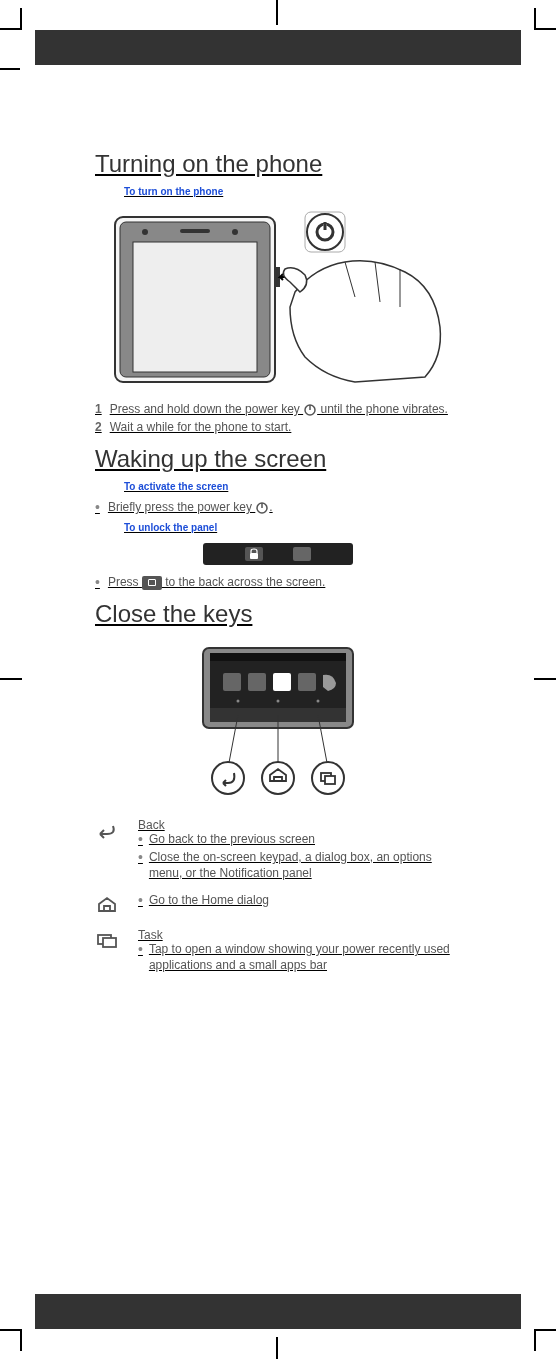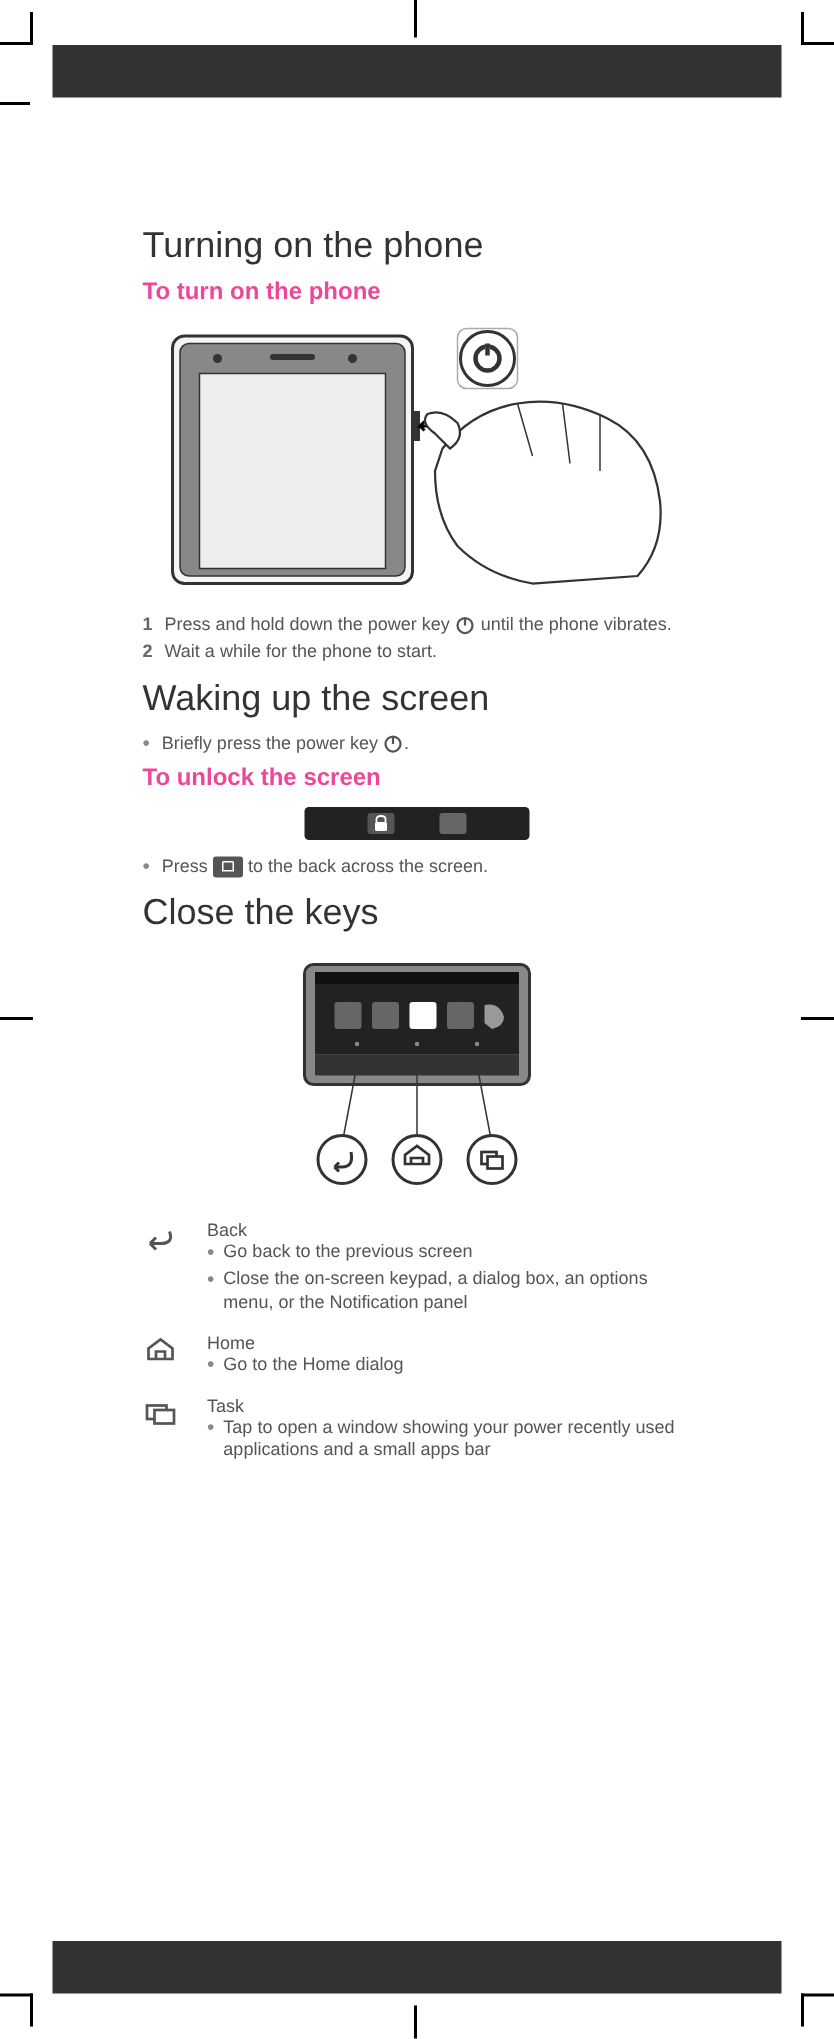--- a/index.html
+++ b/index.html
@@ -38,34 +38,36 @@
       pointer-events: none;
     }
     .cm { position: absolute; background: #000; }
     .cm-top-v { width: 2px; height: 25px; }
     
     .content {
       position: absolute;
       top: 150px;
       left: 95px;
       width: 365px;
+      text-decoration: underline;
     }
     
     h1 {
       font-size: 24px;
       font-weight: normal;
       color: #333;
       margin-bottom: 8px;
     }
     
     h2 {
-      font-size: 16px;
+      font-size: 10px;
       font-weight: bold;
-      color: #ec4899;
+      color: #1d4ed8;
       margin-bottom: 8px;
+      margin-left: 29px;
     }
     
     .phone-illustration {
       width: 360px;
       height: 180px;
       margin: 10px 0 15px 0;
       position: relative;
     }
     
     .phone-illustration svg {
@@ -284,32 +286,33 @@
       </li>
       <li>
         <span class="num">2</span>
         <span>Wait a while for the phone to start.</span>
       </li>
     </ol>
   </div>
 
   <div class="section">
     <h1>Waking up the screen</h1>
+    <h2>To activate the screen</h2>
     <ul class="bullet-list">
       <li>
         <span class="bullet">•</span>
         <span>
           <span>Briefly press the power key </span><svg class="inline-icon" viewBox="0 0 14 14">
               <circle cx="7" cy="7" r="5" fill="none" stroke="#555" stroke-width="1.5"></circle>
               <line x1="7" y1="2" x2="7" y2="7" stroke="#555" stroke-width="1.5"></line>
             </svg><span>.</span>
         </span>
       </li>
     </ul>
-    <h2 style="margin-top:6px;">To unlock the screen</h2>
+    <h2 style="margin-top:6px;">To unlock the panel</h2>
 
     <div class="lockbar-illustration">
       <div class="lb-icon" style="background:#555; position:relative;">
         <svg width="18" height="14" viewBox="0 0 18 14" style="position:absolute; inset:0;">
             <rect x="5" y="6" width="8" height="6" fill="#fff" rx="1"></rect>
             <path d="M 6 6 L 6 4 Q 6 2 9 2 Q 12 2 12 4 L 12 6" fill="none" stroke="#fff" stroke-width="1.2"></path>
           </svg>
       </div>
       <div class="lb-icon"></div>
     </div>
@@ -385,21 +388,20 @@
         </div>
       </div>
 
       <div class="key-row">
         <div class="key-icon-col">
           <svg viewBox="0 0 24 20">
             <path d="M 4 16 L 4 9 L 12 3 L 20 9 L 20 16 Z M 9 16 L 9 11 L 15 11 L 15 16" fill="none" stroke="#555" stroke-width="1.8"></path>
           </svg>
         </div>
         <div class="key-desc">
-          <div class="key-name">Home</div>
           <ul class="bullet-list">
             <li>
                 <span class="bullet">•</span>
                 <span>Go to the Home dialog</span>
               </li>
           </ul>
         </div>
       </div>
 
       <div class="key-row">

